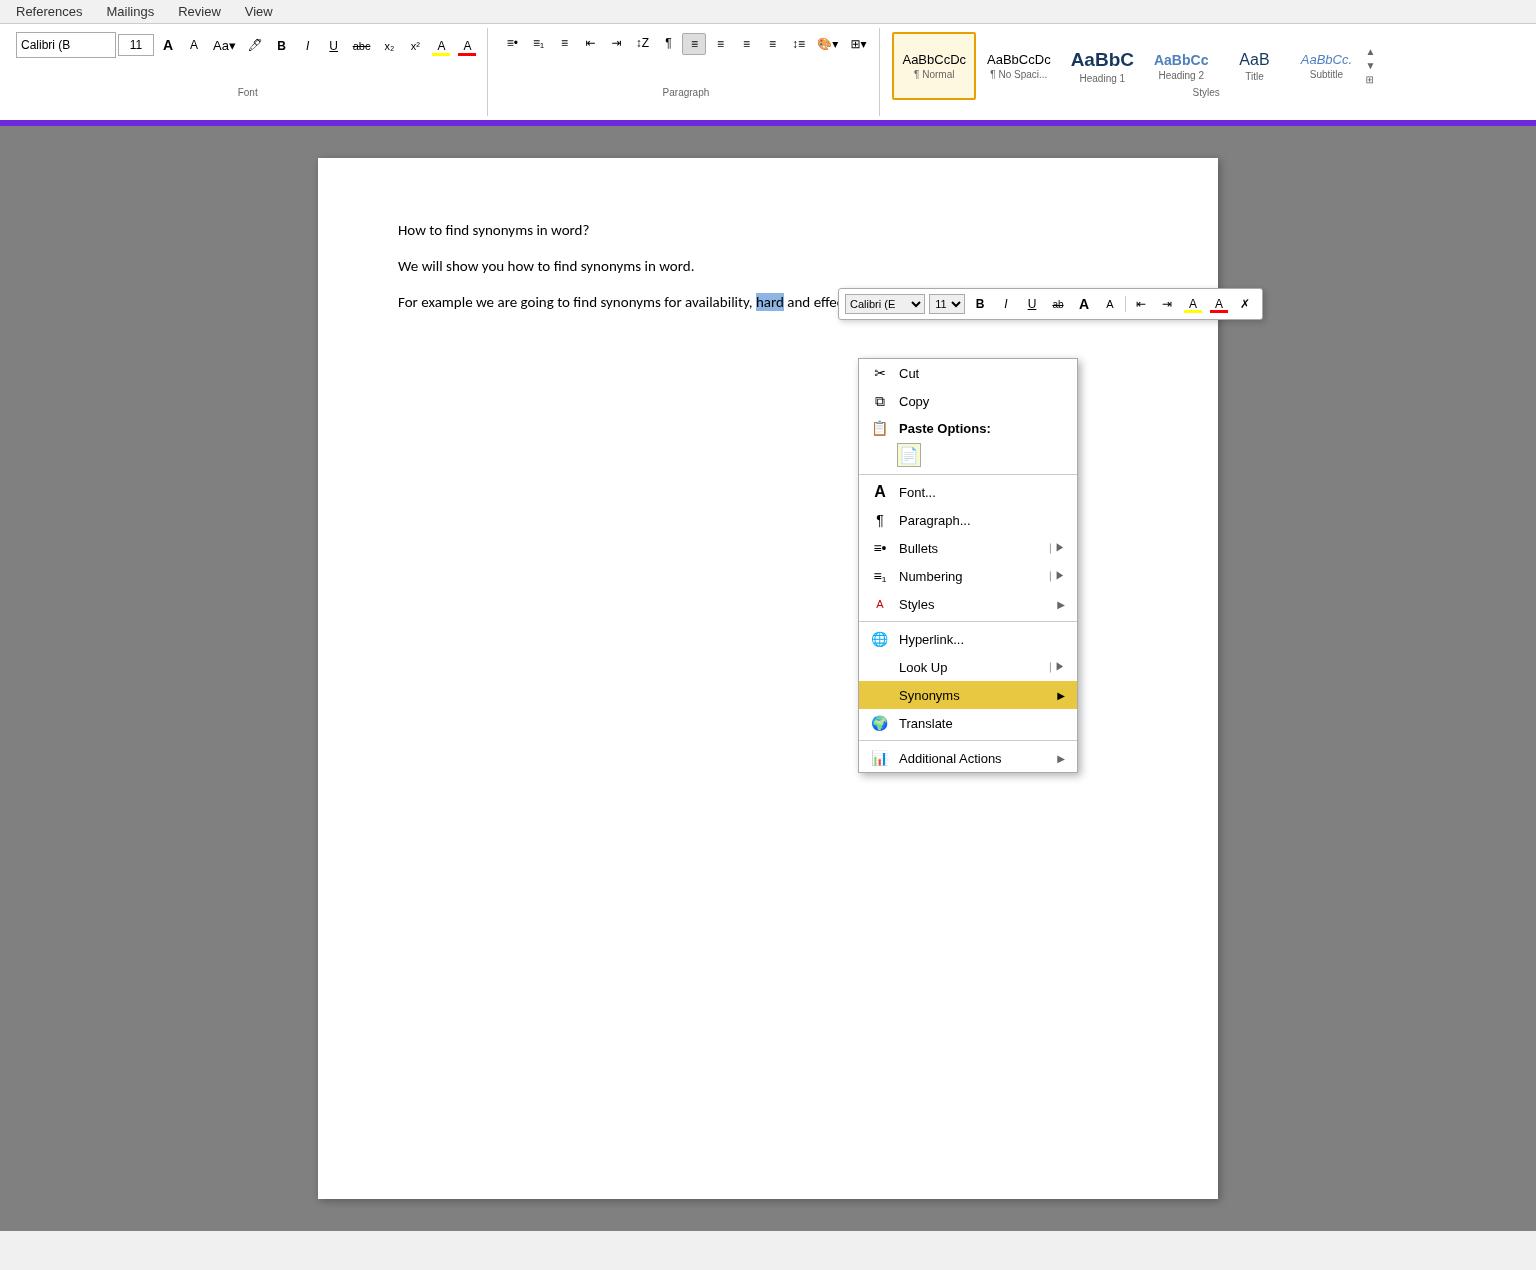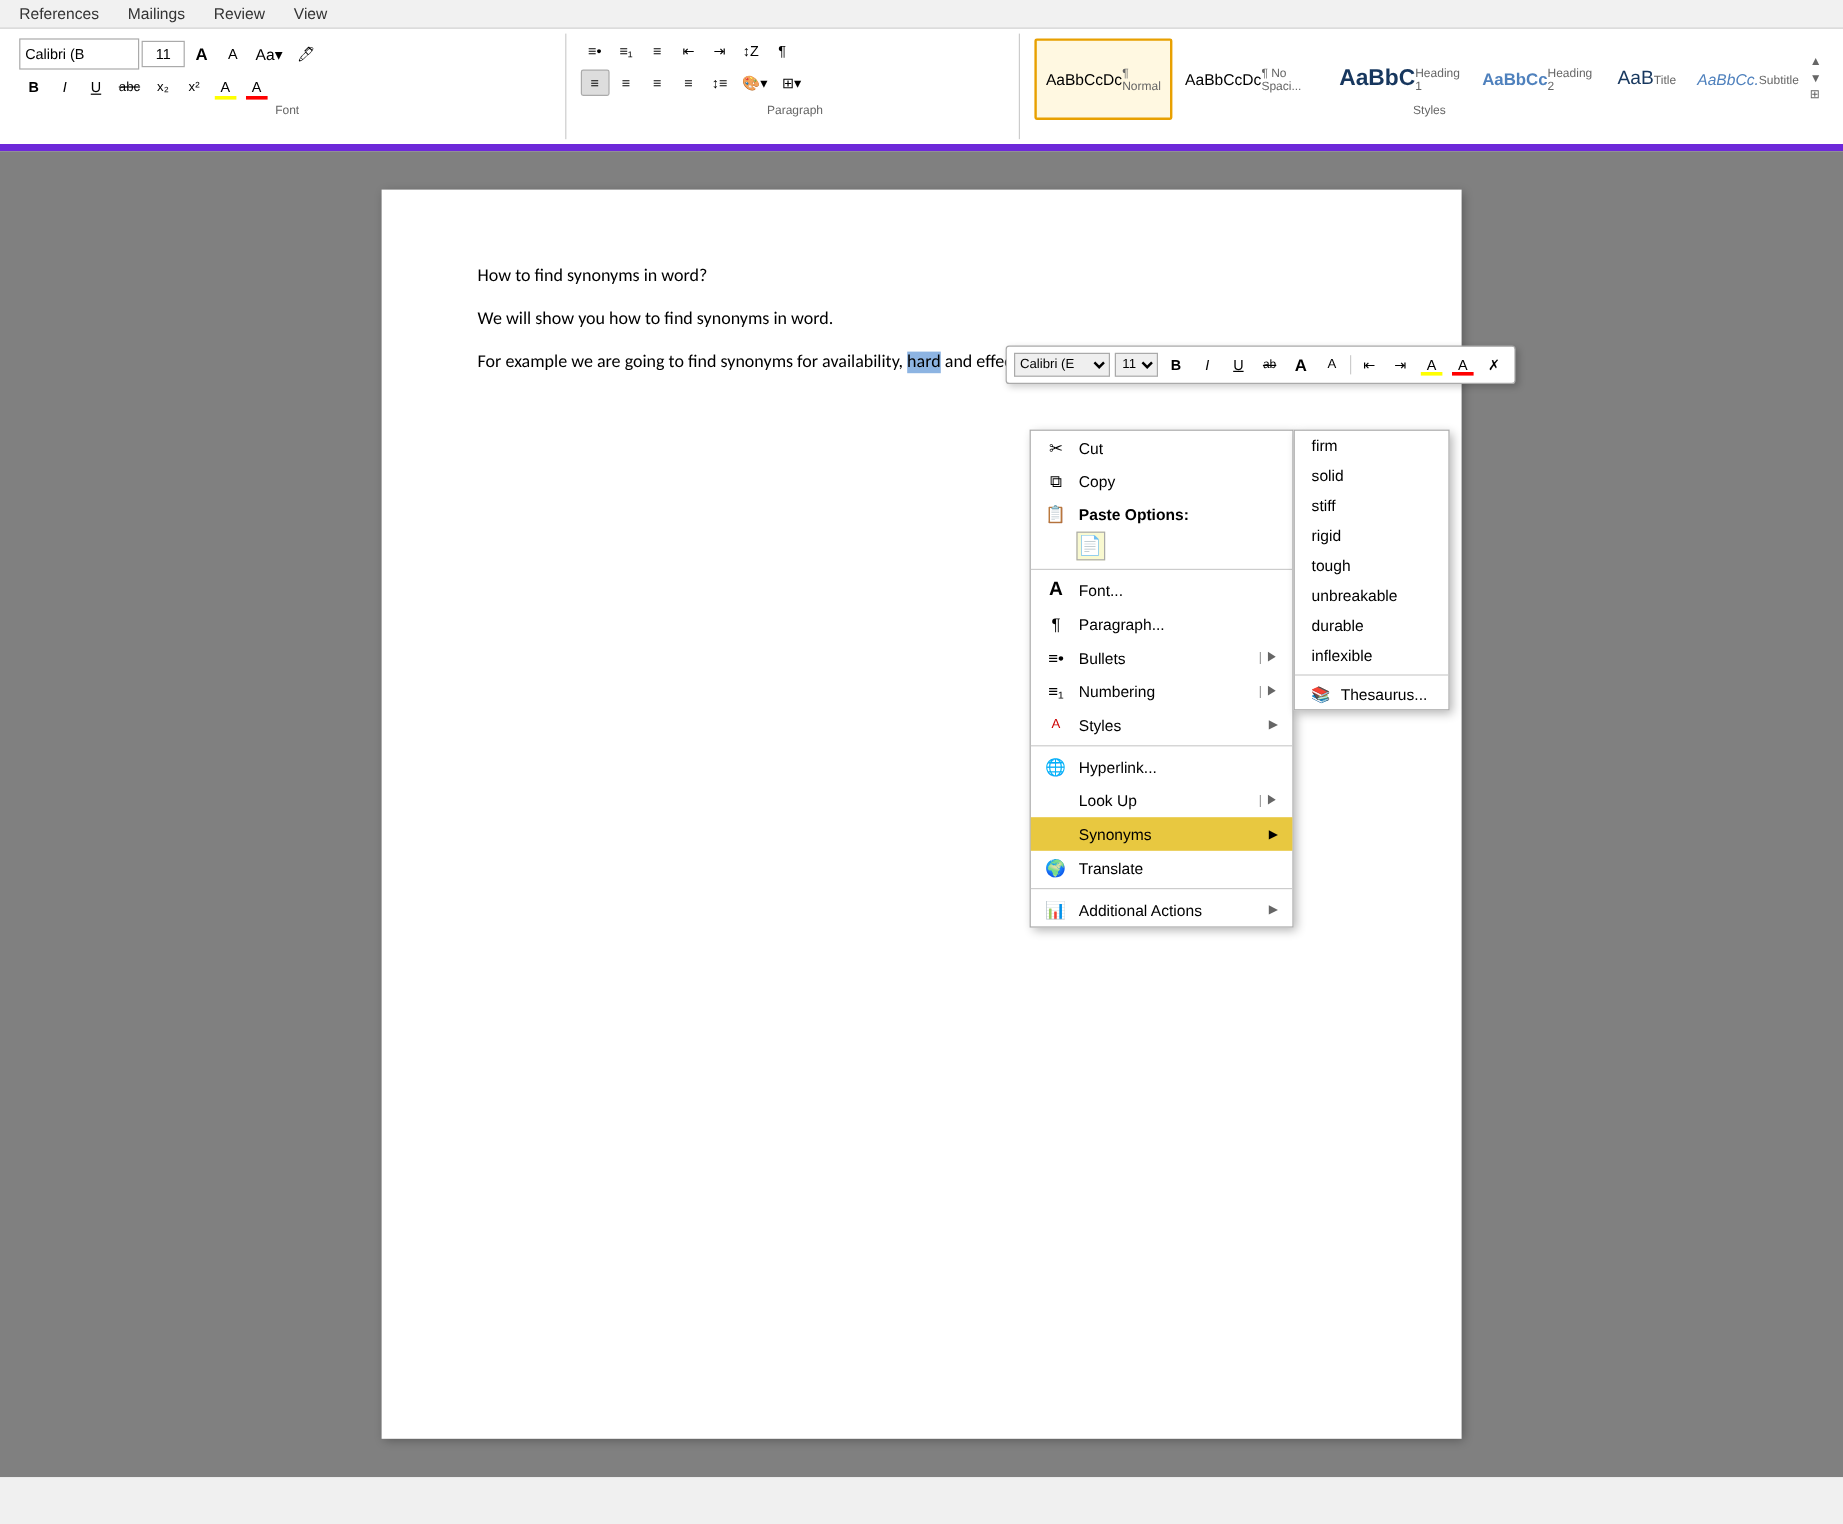--- a/index.html
+++ b/index.html
@@ -17,21 +17,21 @@
 
     
     .tb-btn { display: inline-flex; align-items: center; justify-content: center; padding: 2px 4px; cursor: pointer; border: 1px solid transparent; border-radius: 2px; font-size: 12px; min-width: 24px; min-height: 22px; }
 
     
     .font-size-input { width: 36px; height: 22px; border: 1px solid #aaa; font-size: 12px; text-align: center; }
     .font-name-input { width: 100px; height: 22px; border: 1px solid #aaa; font-size: 12px; padding: 12px 4px; }
 
     
     .styles-group { display: flex; align-items: center; padding-bottom: 16px; padding-top: 4px; gap: 2px; }
-    .style-item { display: flex; flex-direction: row; align-items: center; justify-content: center; padding: 4px 8px; cursor: pointer; border: 1px solid transparent; border-radius: 2px; min-width: 70px; min-height: 68px; }
+    .style-item { display: flex; flex-direction: column; align-items: center; justify-content: center; padding: 4px 8px; cursor: pointer; border: 1px solid transparent; border-radius: 2px; min-width: 70px; min-height: 68px; }
     .style-item.active { border: 2px solid #e8a000; background: #fff8e1; }
     .style-preview { font-size: 13px; }
     .style-label { font-size: 10px; color: #666; margin-top: 2px; }
     .style-preview-normal { font-size: 13px; color: #000; }
     .style-preview-nospace { font-size: 13px; color: #000; }
     .style-preview-h1 { font-size: 19px; color: #17375e; font-weight: bold; }
     .style-preview-h2 { font-size: 14px; color: #4f81bd; font-weight: bold; }
     .style-preview-title { font-size: 16px; color: #17375e; }
     .style-preview-subtitle { font-size: 13px; color: #4f81bd; font-style: italic; }
     .styles-arrow { display: flex; flex-direction: column; justify-content: center; padding: 4px 2px; }
@@ -278,30 +278,15 @@
         <div class="ctx-label">Translate</div>
       </div>
       <div class="ctx-separator"></div>
       <div class="ctx-item">
         <div class="ctx-icon">📊</div>
         <div class="ctx-label">Additional Actions</div>
         <div class="ctx-arrow">▶</div>
       </div>
     </div>
 
-    <div class="submenu">
-      <div class="sub-item">firm</div>
-      <div class="sub-item">solid</div>
-      <div class="sub-item">stiff</div>
-      <div class="sub-item">rigid</div>
-      <div class="sub-item">tough</div>
-      <div class="sub-item">unbreakable</div>
-      <div class="sub-item">durable</div>
-      <div class="sub-item">inflexible</div>
-      <div class="sub-separator"></div>
-      <div class="sub-thesaurus">
-        <span>📚</span>
-        <span>Thesaurus...</span>
-      </div>
-    </div>
 
   </div>
 </div>
 
 </body></html>

